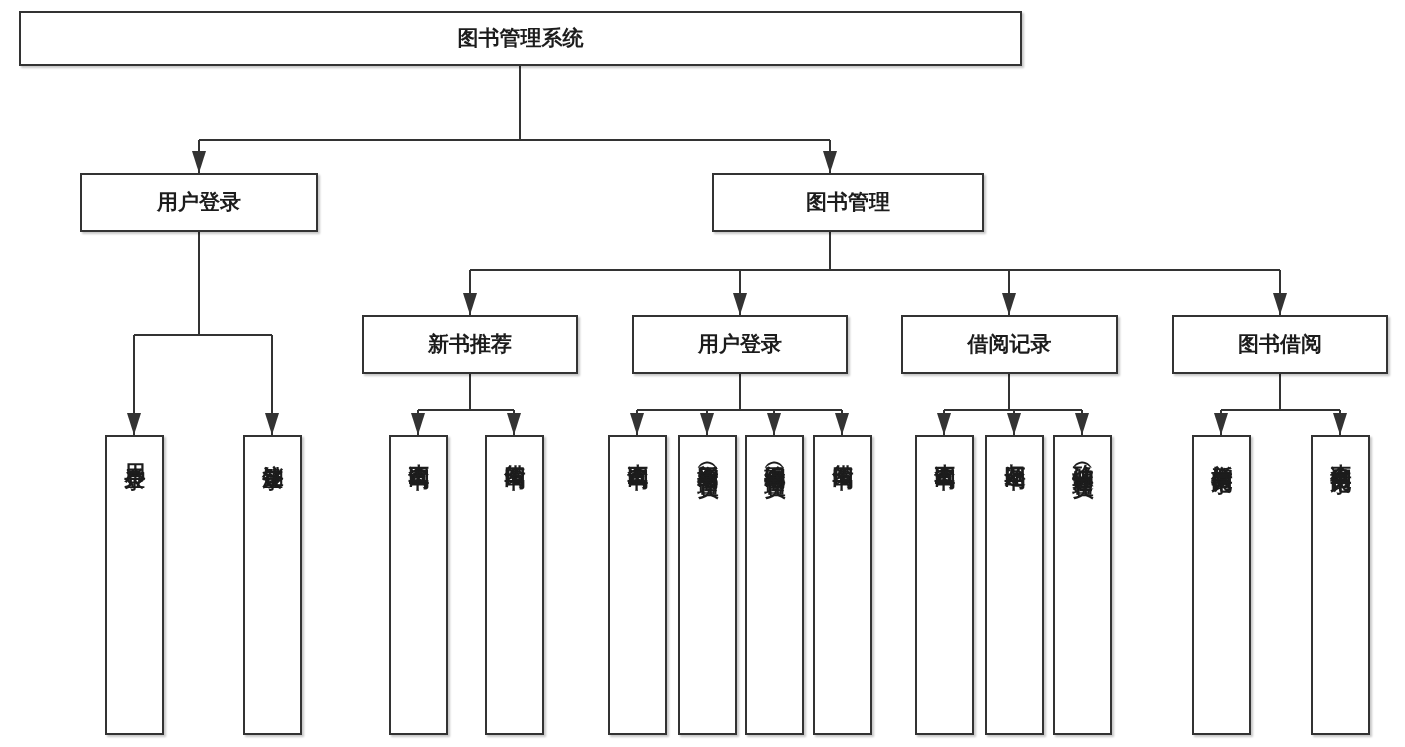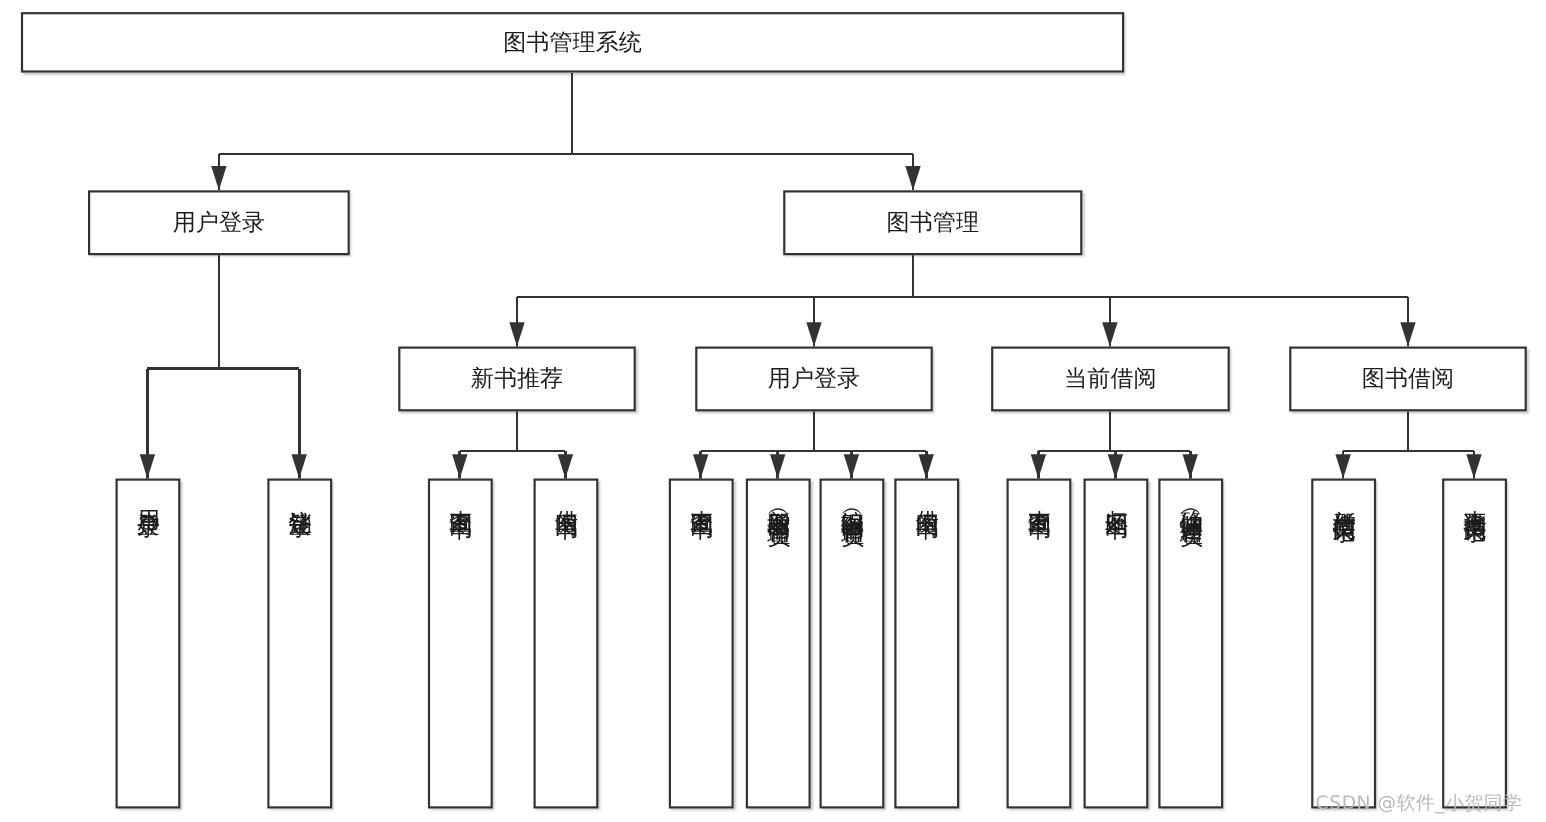--- a/index.html
+++ b/index.html
@@ -28,20 +28,21 @@
   .node {
     position: absolute;
     box-sizing: border-box;
     background: #ffffff;
     border: 2px solid #333333;
     box-shadow: 2px 2px 2px rgba(0,0,0,0.22);
     display: flex;
     align-items: center;
     justify-content: center;
     color: #1c1c1c;
+    font-weight: bold;
   }
   .node-label {
     display: block;
     text-align: center;
     line-height: 1.18;
     white-space: nowrap;
   }
   .node.horiz .node-label {
     font-size: 21px;
   }
@@ -135,21 +136,21 @@
       <div class="node horiz" style="left: 712px; top: 173px; width: 272px; height: 59px;">
         <span class="node-label">图书管理</span>
       </div>
       <div class="node horiz" style="left: 362px; top: 315px; width: 216px; height: 59px;">
         <span class="node-label">新书推荐</span>
       </div>
       <div class="node horiz" style="left: 632px; top: 315px; width: 216px; height: 59px;">
         <span class="node-label">用户登录</span>
       </div>
       <div class="node horiz" style="left: 901px; top: 315px; width: 217px; height: 59px;">
-        <span class="node-label">当前借阅</span>
+        <span class="node-label">借阅记录</span>
       </div>
       <div class="node horiz" style="left: 1172px; top: 315px; width: 216px; height: 59px;">
         <span class="node-label">图书借阅</span>
       </div>
       <div class="node vert" style="left: 105px; top: 435px; width: 59px; height: 300px;">
         <span class="node-label">用户登录</span>
       </div>
       <div class="node vert" style="left: 243px; top: 435px; width: 59px; height: 300px;">
         <span class="node-label">注销登录</span>
       </div>
@@ -181,15 +182,14 @@
         <span class="node-label">确认归还（管理员）</span>
       </div>
       <div class="node vert" style="left: 1192px; top: 435px; width: 59px; height: 300px;">
         <span class="node-label">新增借阅记录</span>
       </div>
       <div class="node vert" style="left: 1311px; top: 435px; width: 59px; height: 300px;">
         <span class="node-label">查询借阅记录</span>
       </div>
     </div>
 
-  <div class="watermark" style="left: 1196px; top: 718px;">CSDN @软件_小贺同学</div>
 
 </div>
 
 </body></html>

